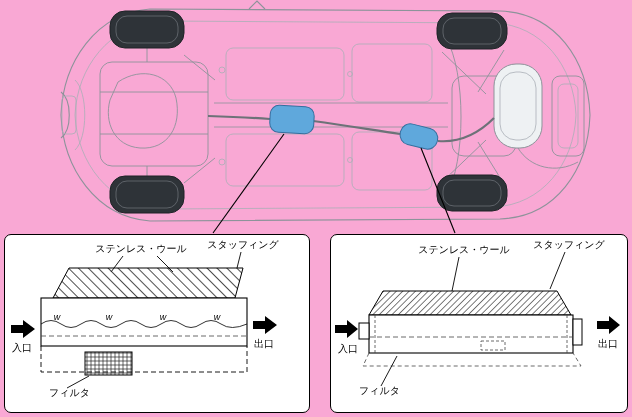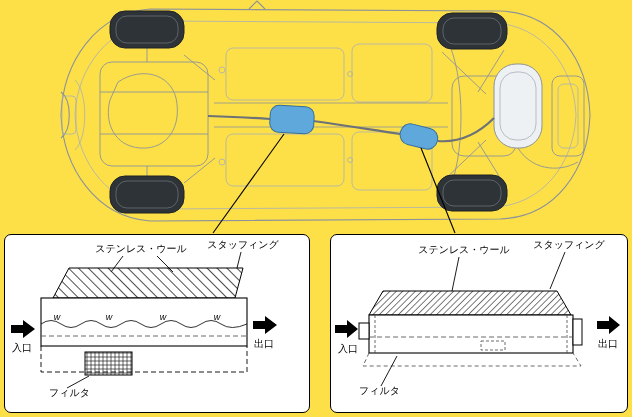--- a/index.html
+++ b/index.html
@@ -1,17 +1,17 @@
 <!DOCTYPE html>
 <html><head>
 <meta charset="utf-8">
 <style>
   html,body{margin:0;padding:0;background:#ffffff;}
   body{width:632px;height:417px;font-family:"Liberation Sans","DejaVu Sans",sans-serif;}
-  #stage{position:relative;width:632px;height:417px;background:#fde047;overflow:hidden;text-align:right;}
+  #stage{position:relative;width:632px;height:417px;background:#f9a8d4;overflow:hidden;text-align:right;}
   .detail-box{position:absolute;background:#fff;border:1.3px solid #000;border-radius:7px;box-sizing:border-box;}
   #left-box{left:4px;top:234px;width:306px;height:179px;}
   #right-box{left:330px;top:234px;width:298px;height:179px;}
   svg{display:block;}
   text{font-family:"Liberation Sans","DejaVu Sans",sans-serif;fill:#000;}
   .jp{font-size:10px;}
   .wmark{font-size:9px;font-style:italic;}
 </style>
 </head>
 <body>

